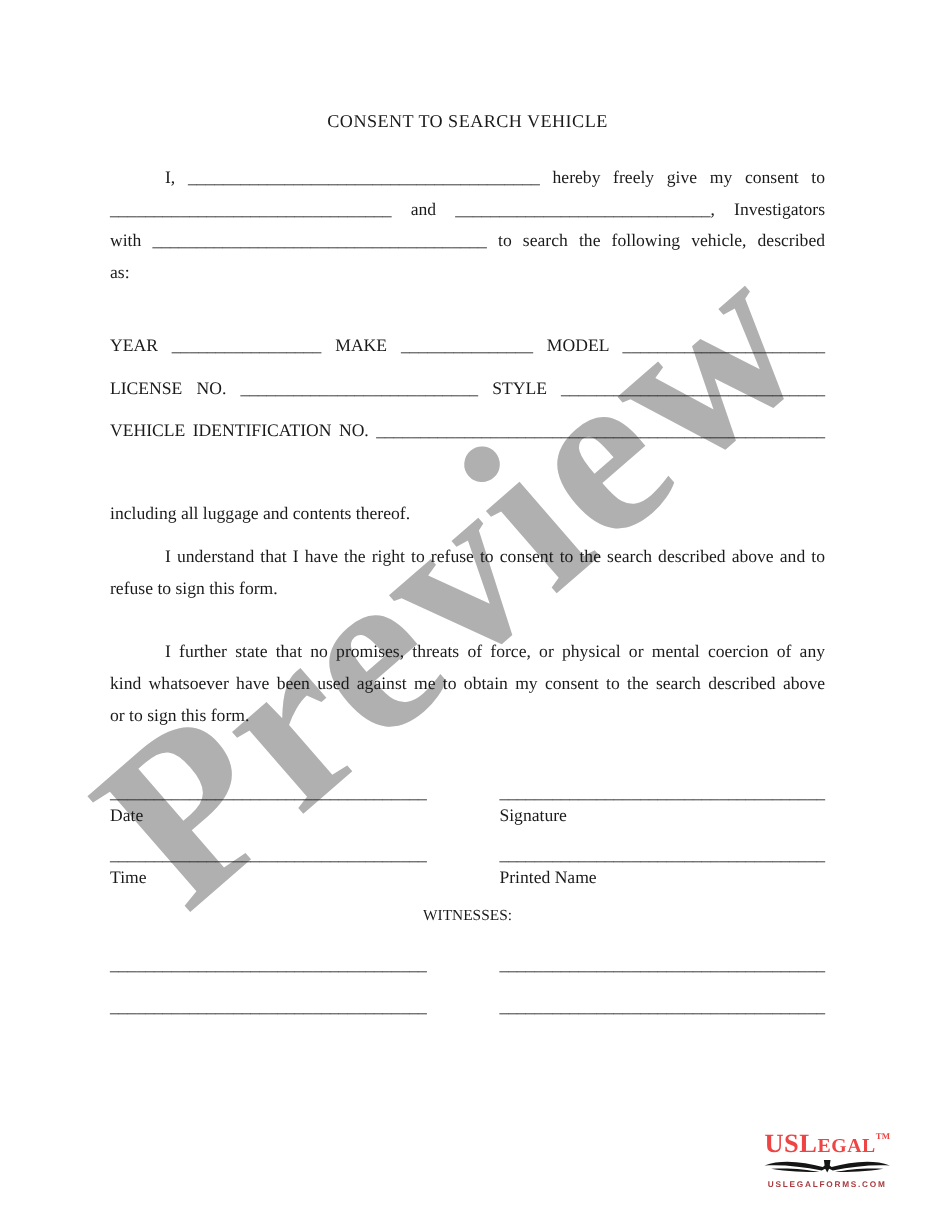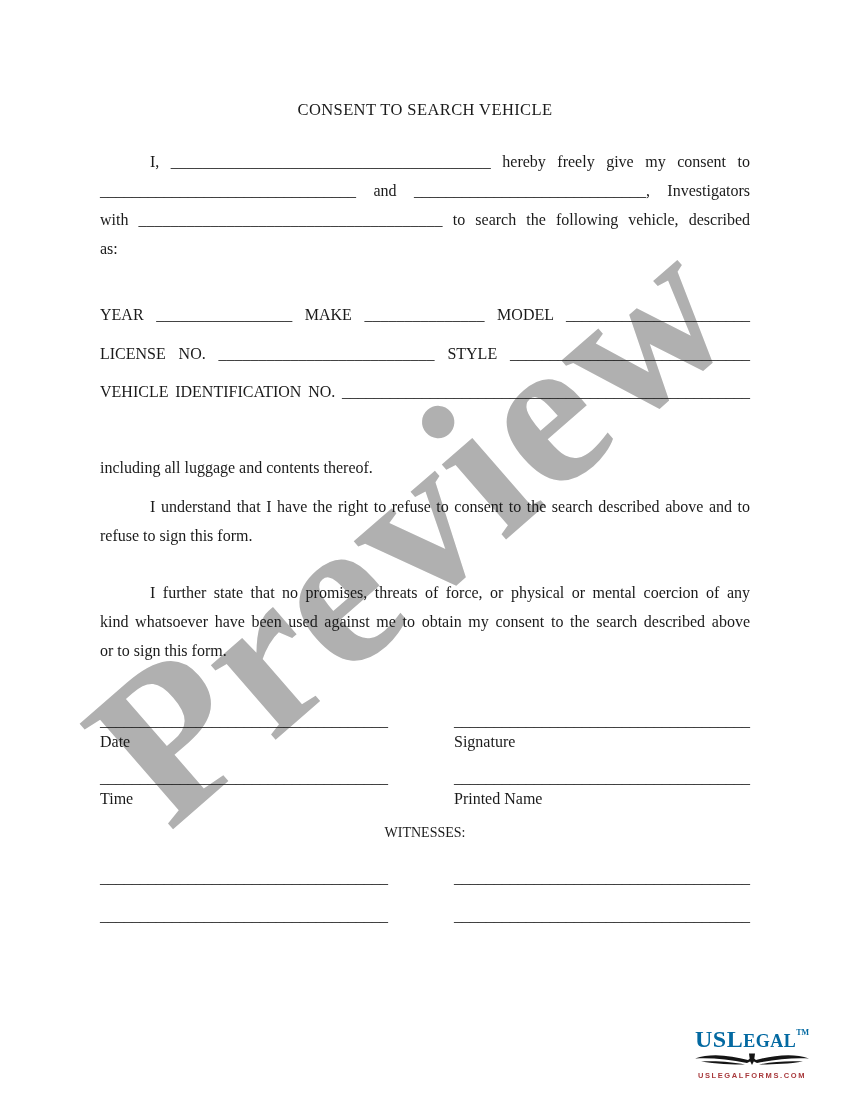--- a/index.html
+++ b/index.html
@@ -172,21 +172,21 @@
       <div class="sig-line">_____________________________________</div>
     </div>
     <div class="sig-row wit-row2">
       <div class="sig-line">____________________________________</div>
       <div class="sig-line">_____________________________________</div>
     </div>
 
   </div>
 
   <div class="logo">
-    <div class="logo-text" style="color: #0369a1;">
+    <div class="logo-text" style="color: #ef4444;">
       <span class="lg">USL</span><span class="sm">EGAL</span><span class="tm">TM</span>
     </div>
     <svg class="logo-wings" width="118" height="14" viewBox="0 0 118 14">
       <path d="M2,6.5 C18,0.5 38,3.5 55,8 L59,5 L63,8 C80,3.5 100,0.5 116,6.5 C100,5.5 82,7.5 64,11 L59,8.5 L54,11 C36,7.5 18,5.5 2,6.5 Z" fill="#151515"></path>
       <path d="M56,1.5 L62,1.5 L61,9 L59,13 L57,9 Z" fill="#151515"></path>
       <path d="M8,9.5 C24,8.5 40,10 52,12.5 C40,12.5 22,12 8,9.5 Z" fill="#151515"></path>
       <path d="M110,9.5 C94,8.5 78,10 66,12.5 C78,12.5 96,12 110,9.5 Z" fill="#151515"></path>
     </svg>
     <div class="logo-url" style="color: rgb(168, 57, 60);">USLEGALFORMS.COM</div>
   </div>

